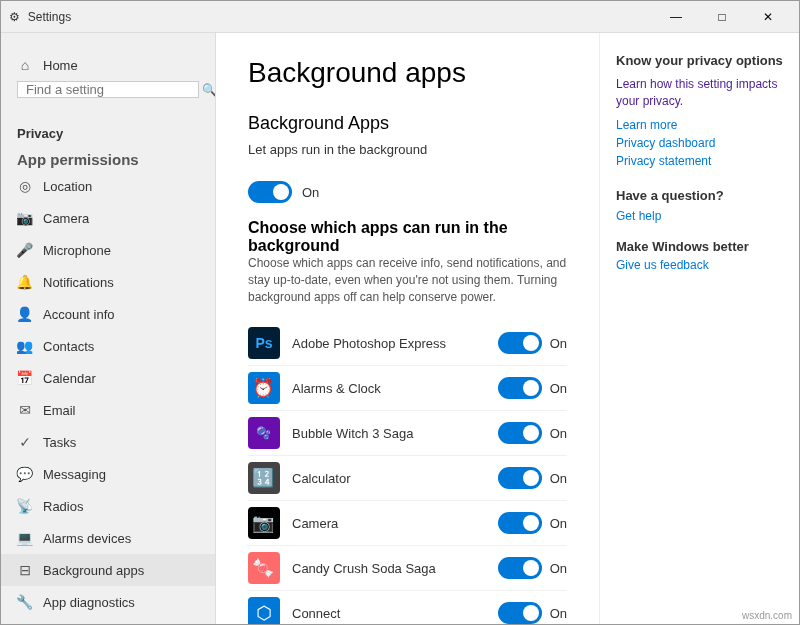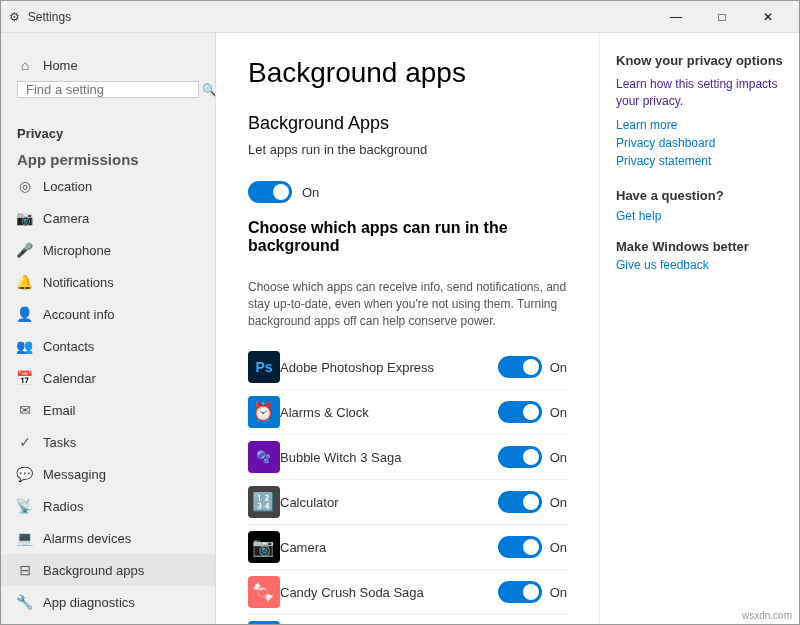--- a/index.html
+++ b/index.html
@@ -170,33 +170,34 @@
       transition: left 0.2s;
     }
     .toggle-label {
       font-size: 13px;
       color: #333;
     }
     .choose-section-title {
       font-size: 16px;
       font-weight: 600;
       color: #000;
-      margin-bottom: 24px;
+      margin-bottom: 0;
     }
     .choose-desc {
       font-size: 12px;
       color: #555;
       margin-bottom: 16px;
       line-height: 1.4;
     }
     .app-row {
       display: flex;
       align-items: center;
       padding: 6px 0;
       border-bottom: 1px solid #f0f0f0;
+      gap: 12px;
     }
     .app-icon {
       width: 32px;
       height: 32px;
       border-radius: 4px;
       display: flex;
       align-items: center;
       justify-content: center;
       font-size: 18px;
       flex-shrink: 0;

